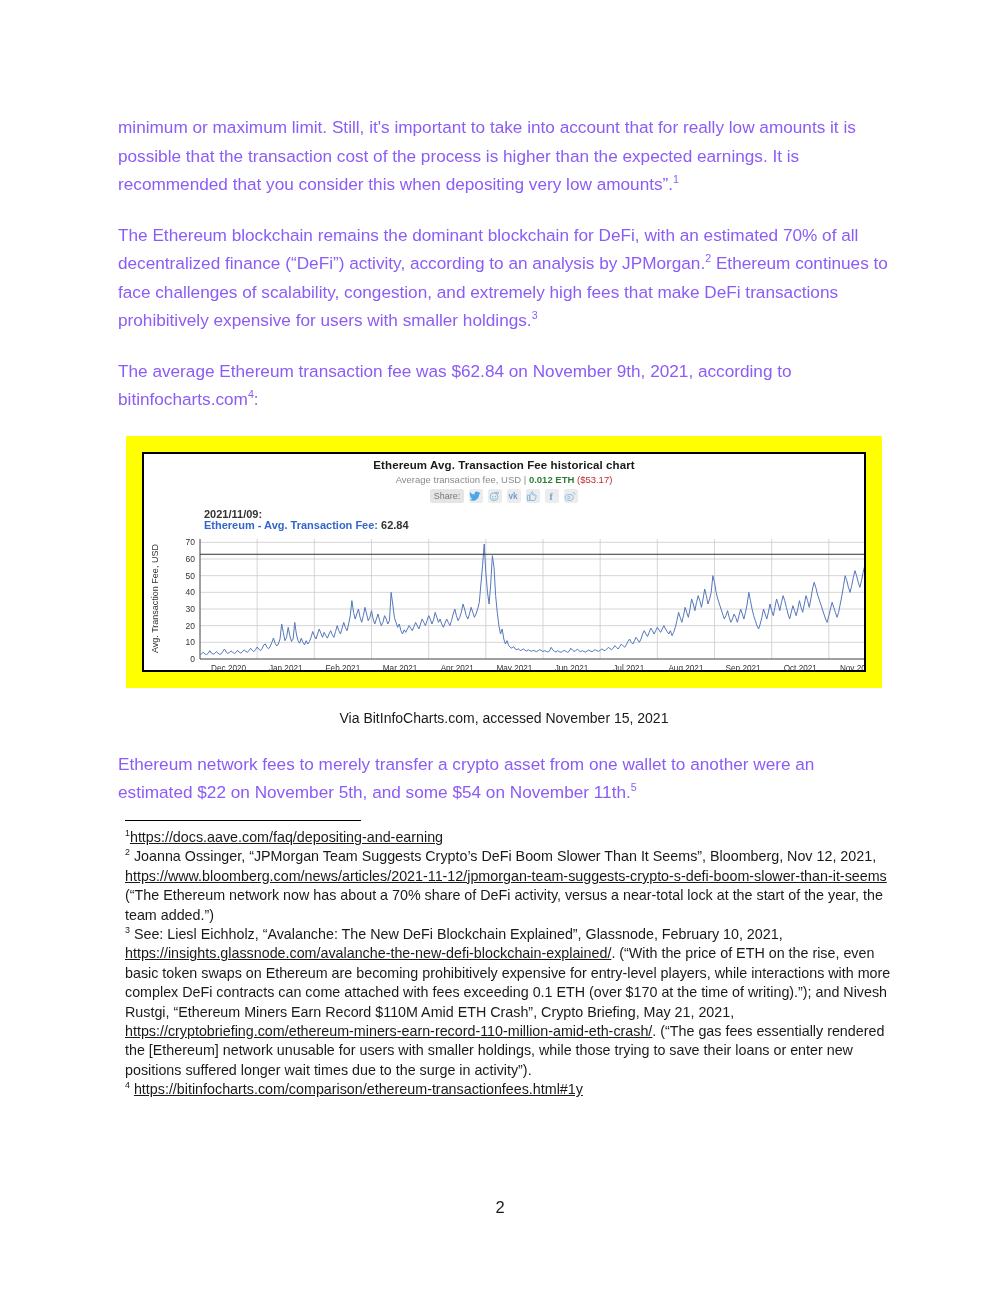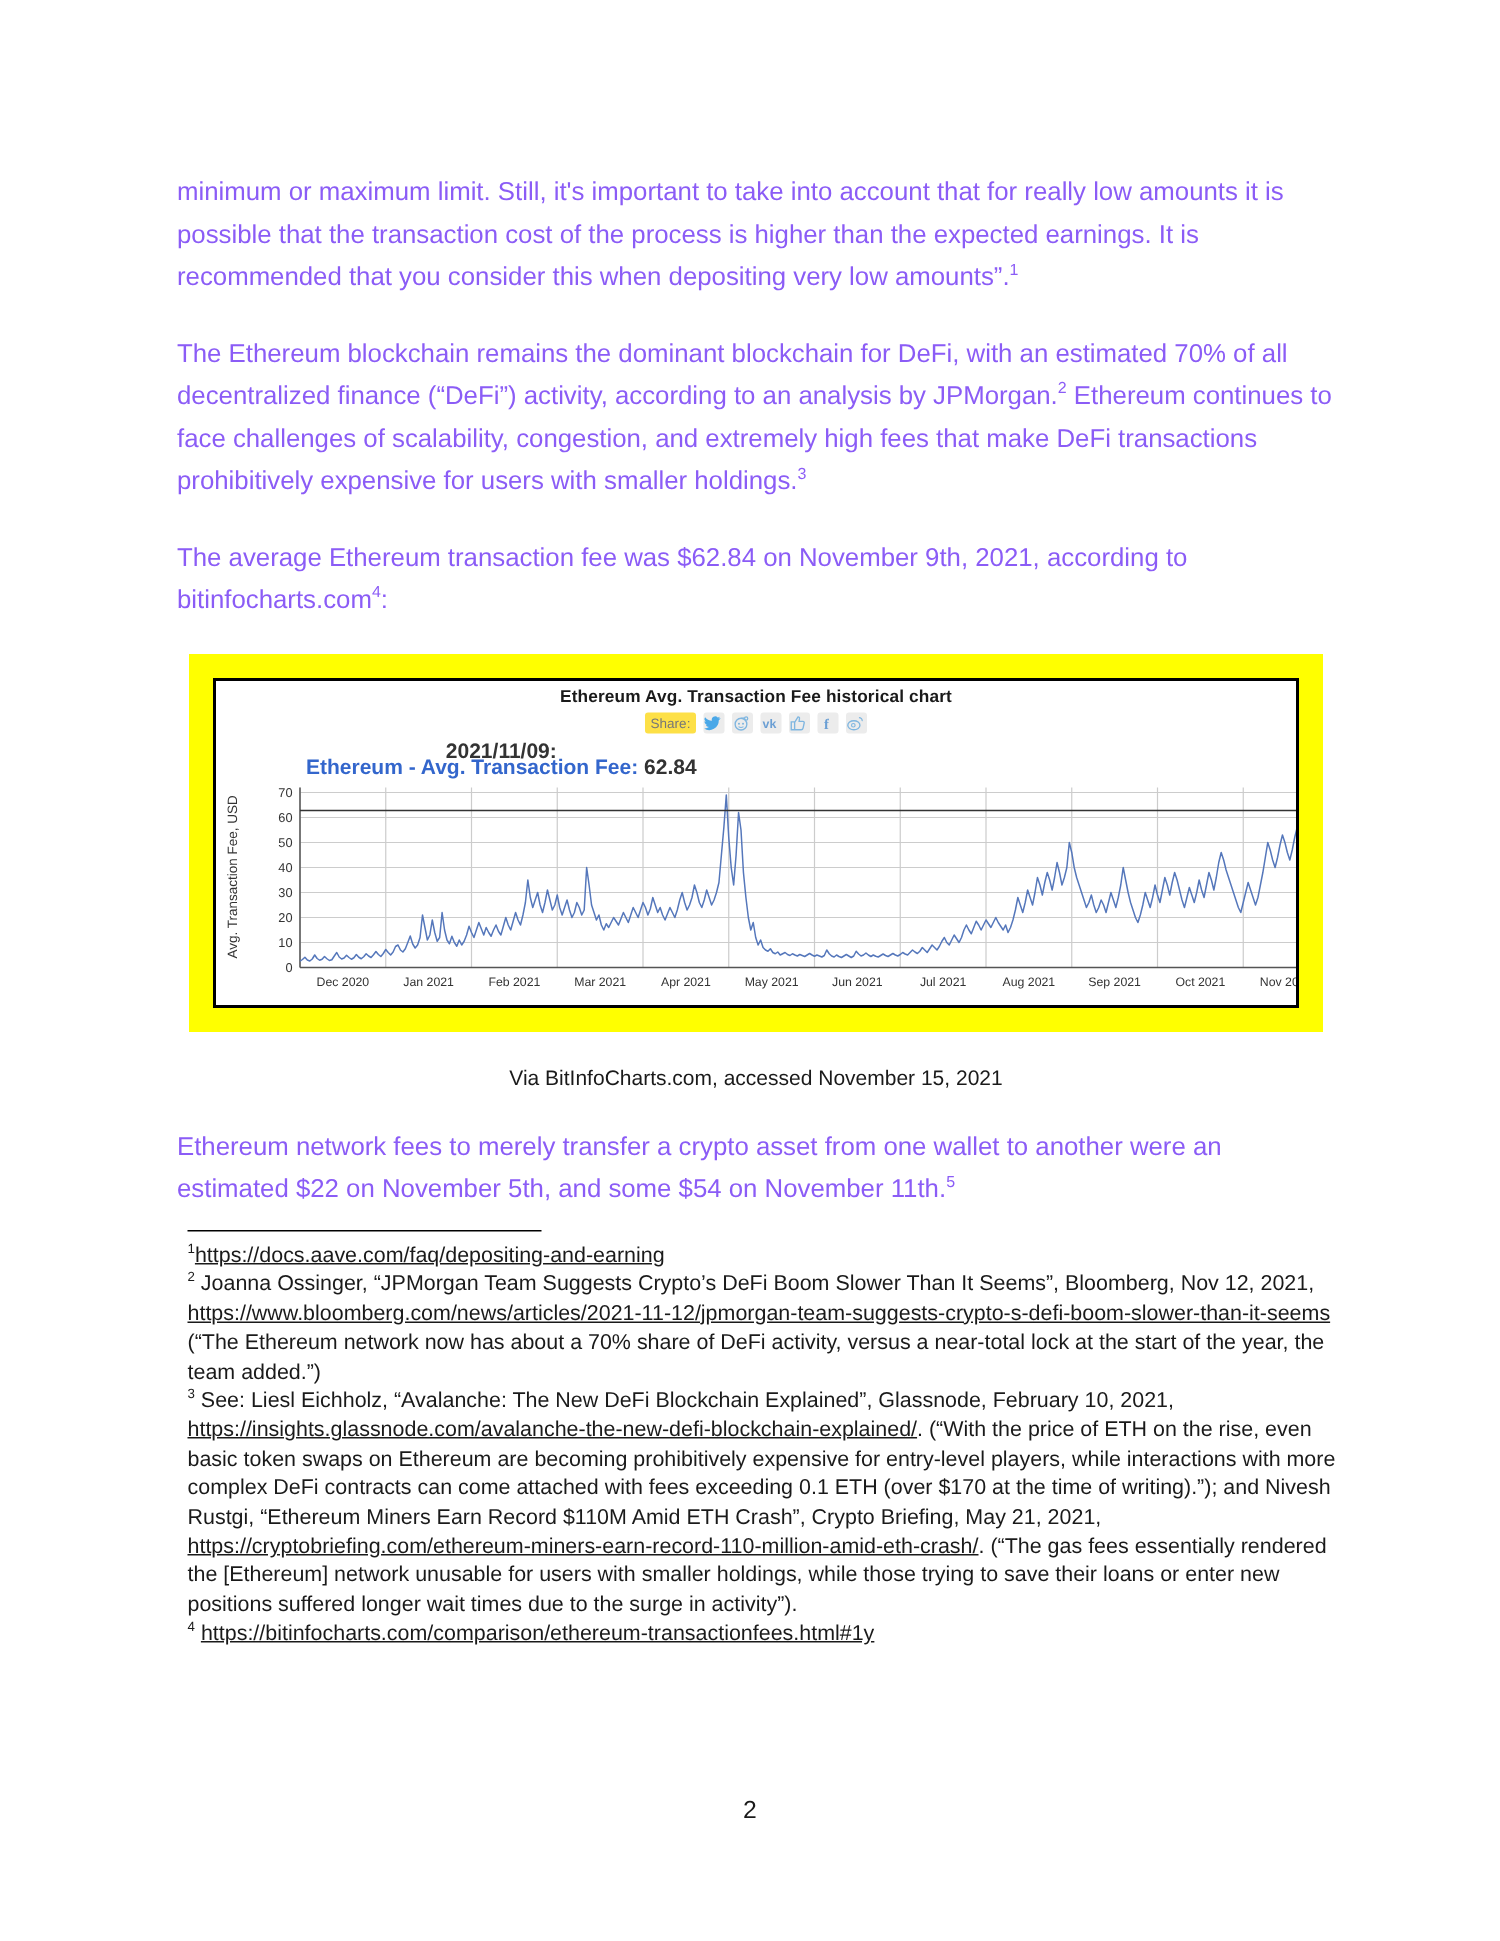--- a/index.html
+++ b/index.html
@@ -83,21 +83,21 @@
   .share-row {
     display: flex;
     justify-content: center;
     align-items: center;
     gap: 5px;
     margin-top: 4px;
   }
   .share-label {
     font-size: 9px;
     color: #777777;
-    background: #fde047;
+    background: #e5e5e5;
     padding: 2px 4px;
     border-radius: 2px;
   }
   .share-ico {
     width: 14px;
     height: 14px;
     display: inline-flex;
     align-items: center;
     background: #ececec;
     border-radius: 2px;
@@ -126,24 +126,23 @@
     position: absolute;
     left: 22px;
     top: 0;
     width: 726px;
     height: 172px;
   }
   .tooltip {
     position: absolute;
     left: 60px;
     top: 4px;
-    font-size: 14px;
+    font-size: 11px;
     line-height: 11px;
     white-space: nowrap;
-    text-align: center;
   }
   .tooltip .t-date { color: #333333; font-weight: bold; }
   .tooltip .t-series { color: #3366cc; font-weight: bold; }
   .tooltip .t-val { color: #333333; font-weight: bold; }
 
   .caption {
     text-align: center;
     font-size: 14px;
     color: #1a1a1a;
     margin: 22px 0 0 0;
@@ -190,20 +189,23 @@
     <p class="body-par">minimum or maximum limit. Still, it's important to take into account that for really low amounts it is possible that the transaction cost of the process is higher than the expected earnings. It is recommended that you consider this when depositing very low amounts”.<sup>1</sup></p>
     <p class="body-par">The Ethereum blockchain remains the dominant blockchain for DeFi, with an estimated 70% of all decentralized finance (“DeFi”) activity, according to an analysis by JPMorgan.<sup>2</sup> Ethereum continues to face challenges of scalability, congestion, and extremely high fees that make DeFi transactions prohibitively expensive for users with smaller holdings.<sup>3</sup></p>
     <p class="body-par">The average Ethereum transaction fee was $62.84 on November 9th, 2021, according to bitinfocharts.com<sup>4</sup>:</p>
 
     <div class="figure">
       <div class="chart-frame">
         <div class="chart-inner">
 
           <div class="chart-title">Ethereum Avg. Transaction Fee historical chart</div>
 
+          <div class="chart-subtitle">
+            <span>Average transaction fee, USD | </span><span class="eth">0.012 ETH</span> <span class="usd">($53.17)</span>
+          </div>
 
           <div class="share-row">
             <span class="share-label">Share:</span>
             <span class="share-ico">
               <svg viewBox="0 0 16 16" width="12" height="12">
                   <path fill="#4aa8e8" d="M15 3.5c-.5.3-1.1.5-1.7.6.6-.4 1-1 1.2-1.7-.6.3-1.2.6-1.9.7A3 3 0 0 0 7.5 6 8.5 8.5 0 0 1 1.4 2.9a3 3 0 0 0 .9 4 3 3 0 0 1-1.4-.4 3 3 0 0 0 2.4 3 3 3 0 0 1-1.3 0 3 3 0 0 0 2.8 2.1A6 6 0 0 1 .5 12.9 8.5 8.5 0 0 0 13.6 5.6c.6-.4 1-1 1.4-1.6z"></path>
                 </svg>
             </span>
             <span class="share-ico">
               <svg viewBox="0 0 16 16" width="12" height="12">

